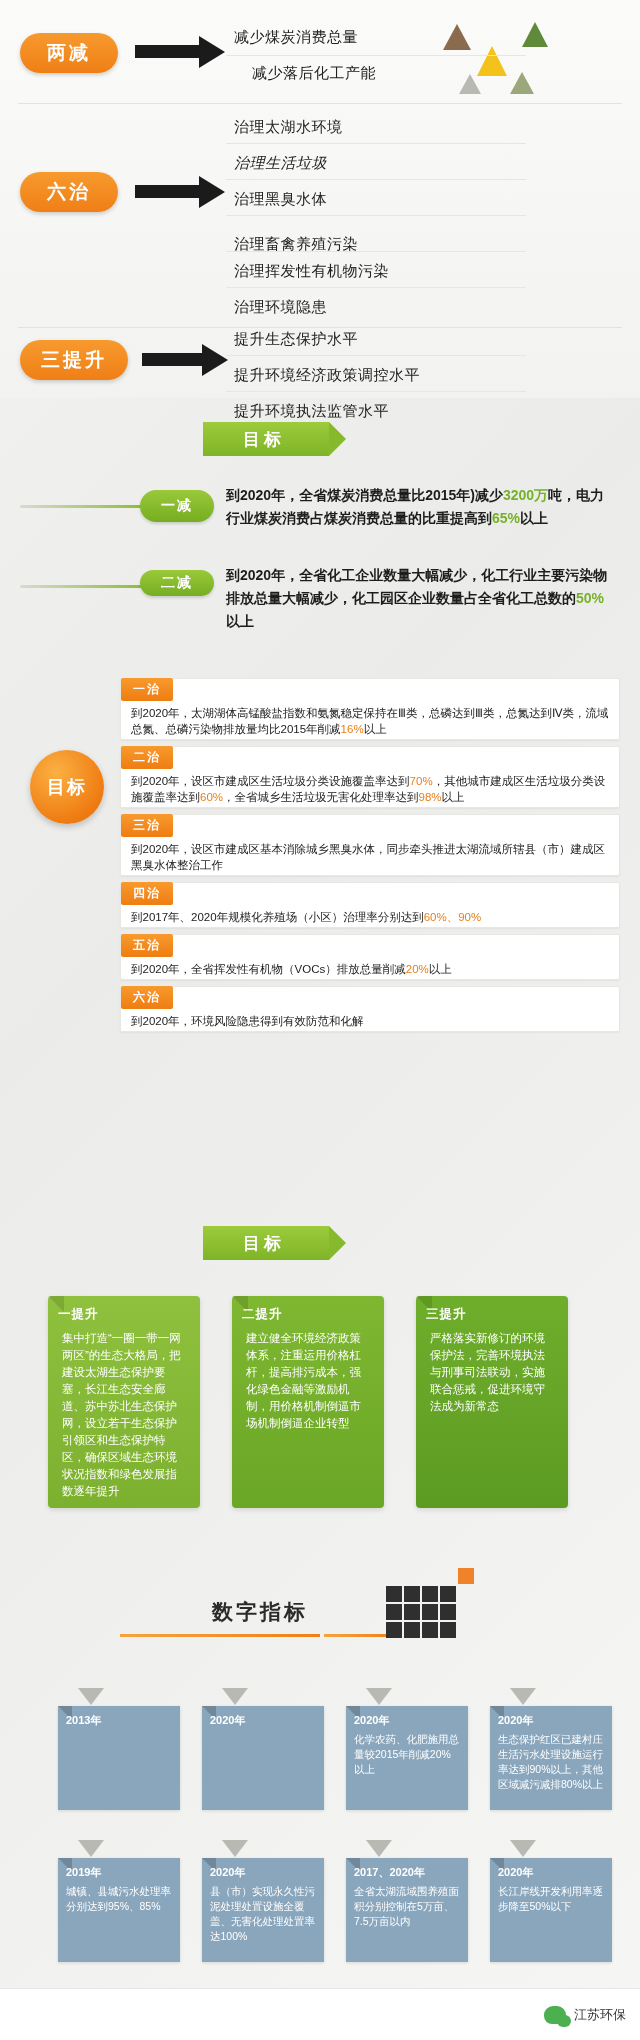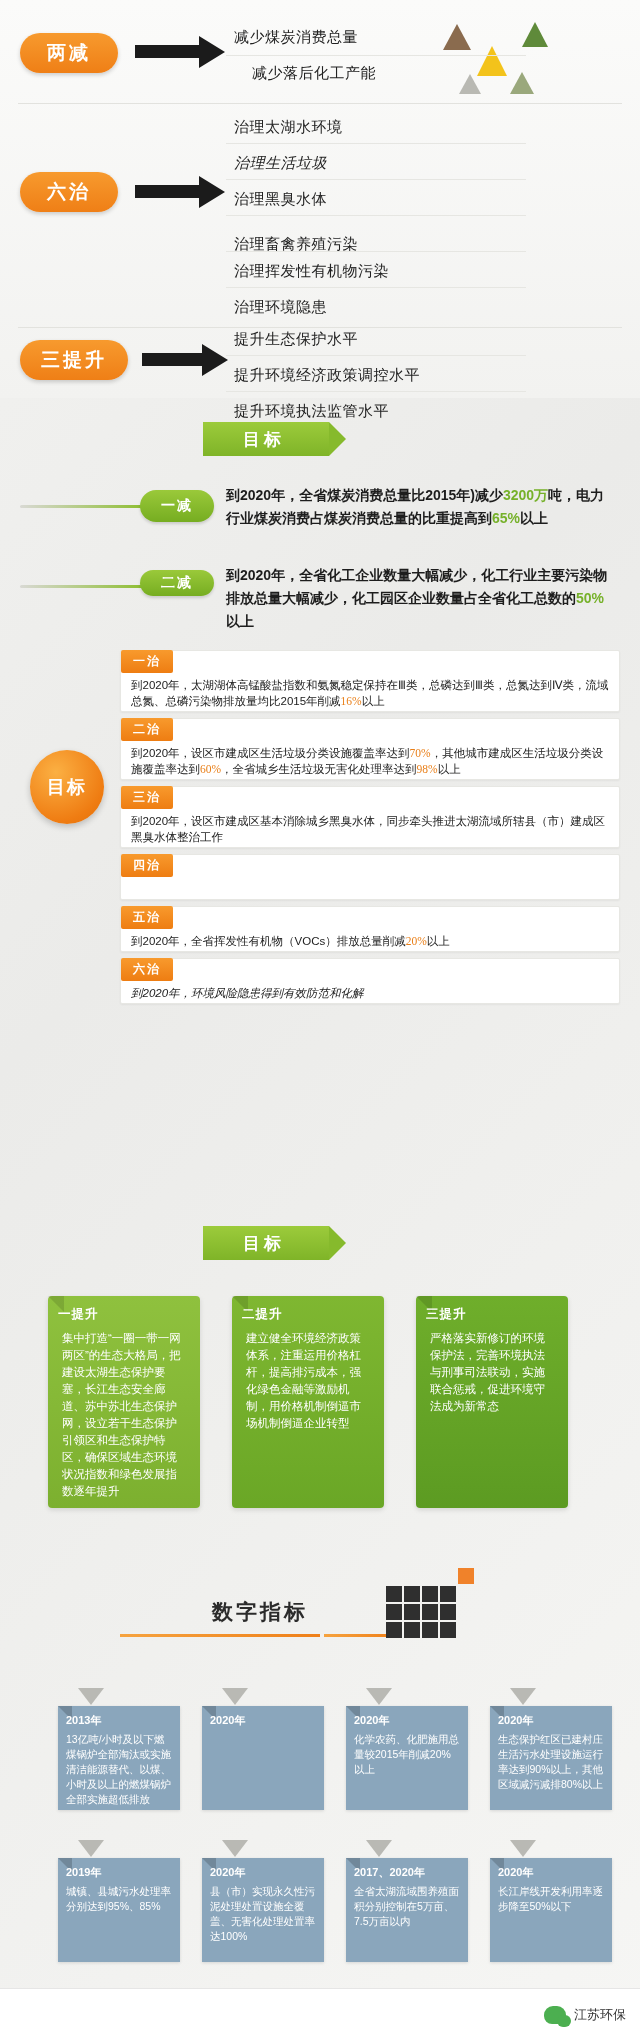--- a/index.html
+++ b/index.html
@@ -121,39 +121,40 @@
     border-radius: 2px;
   }
   .para {
     position: absolute;
     font-size: 14px;
     line-height: 23px;
     color: #1d1d1d;
     font-weight: bold;
   }
   .hl-green { color: #76b12a; }
-  .hl-orange { color: #e97f18; font-family: Liberation Serif, serif; }
+  .hl-orange { color: #e97f18; }
   .big-orange {
     position: absolute;
     width: 74px; height: 74px;
     border-radius: 50%;
     background: radial-gradient(circle at 35% 30%, #fbb043 0%, #ef7c12 70%, #e06f09 100%);
     color: #fff;
     font-size: 18px;
     font-weight: bold;
     letter-spacing: 2px;
     display: flex; align-items: center; justify-content: center;
     box-shadow: 0 3px 6px rgba(0,0,0,.2);
   }
   .card {
     position: absolute;
     background: #fff;
     border: 1px solid #e7e7e3;
     border-radius: 2px;
     box-shadow: 0 1px 2px rgba(0,0,0,.05);
+    margin-top: 28px;
   }
   .card-tag {
     position: absolute;
     left: 0; top: -1px;
     background: linear-gradient(180deg,#f89a2d 0%, #ee7d12 100%);
     color: #fff;
     font-size: 12px;
     font-weight: bold;
     letter-spacing: 2px;
     padding: 3px 12px;
@@ -363,32 +364,35 @@
 
   <div class="card" style="left:120px;top:786px;width:500px;height:62px;">
     <div class="card-tag">三治</div>
     <div class="card-body" style="top:26px;">
       <span>到2020年，设区市建成区基本消除城乡黑臭水体，同步牵头推进太湖流域所辖县（市）建成区黑臭水体整治工作</span>
     </div>
   </div>
 
   <div class="card" style="left:120px;top:854px;width:500px;height:46px;">
     <div class="card-tag">四治</div>
+    <div class="card-body" style="top:26px;">
+      <span>到2017年、2020年规模化养殖场（小区）治理率分别达到</span><span class="hl-orange">60%、90%</span>
+    </div>
   </div>
 
   <div class="card" style="left:120px;top:906px;width:500px;height:46px;">
     <div class="card-tag">五治</div>
     <div class="card-body" style="top:26px;">
       <span>到2020年，全省挥发性有机物（VOCs）排放总量削减</span><span class="hl-orange">20%</span><span>以上</span>
     </div>
   </div>
 
   <div class="card" style="left:120px;top:958px;width:500px;height:46px;">
     <div class="card-tag">六治</div>
-    <div class="card-body" style="top:26px;font-style:italic;">
+    <div class="card-body" style="top:26px;">
       <span>到2020年，环境风险隐患得到有效防范和化解</span>
     </div>
   </div>
 
   <div class="sec4" style="top:1190px;height:370px;"></div>
   <div class="goal-banner" style="left:203px;top:1226px;width:126px;">目标</div>
 
   <div class="col-card" style="left:48px;top:1296px;width:152px;height:212px;background:linear-gradient(180deg,#8fc13e 0%,#7cb02f 100%);">
     <div class="col-notch"></div>
     <div class="col-tag">一提升</div>
@@ -428,21 +432,20 @@
   </div>
 
   <div class="grayarrow" style="left:78px;top:1688px;"></div>
   <div class="grayarrow" style="left:222px;top:1688px;"></div>
   <div class="grayarrow" style="left:366px;top:1688px;"></div>
   <div class="grayarrow" style="left:510px;top:1688px;"></div>
 
   <div class="nbox" style="left:58px;top:1706px;width:122px;height:104px;background:#8aa6bc;">
     <div class="ribbon-fold"></div>
     <div class="yr">2013年</div>
-    <div class="bd">13亿吨/小时及以下燃煤锅炉全部淘汰或实施清洁能源替代、以煤、小时及以上的燃煤锅炉全部实施超低排放</div>
   </div>
   <div class="nbox" style="left:202px;top:1706px;width:122px;height:104px;background:#8aa6bc;">
     <div class="ribbon-fold"></div>
     <div class="yr">2020年</div>
   </div>
   <div class="nbox" style="left:346px;top:1706px;width:122px;height:104px;background:#8aa6bc;">
     <div class="ribbon-fold"></div>
     <div class="yr">2020年</div>
     <div class="bd">化学农药、化肥施用总量较2015年削减20%以上</div>
   </div>

